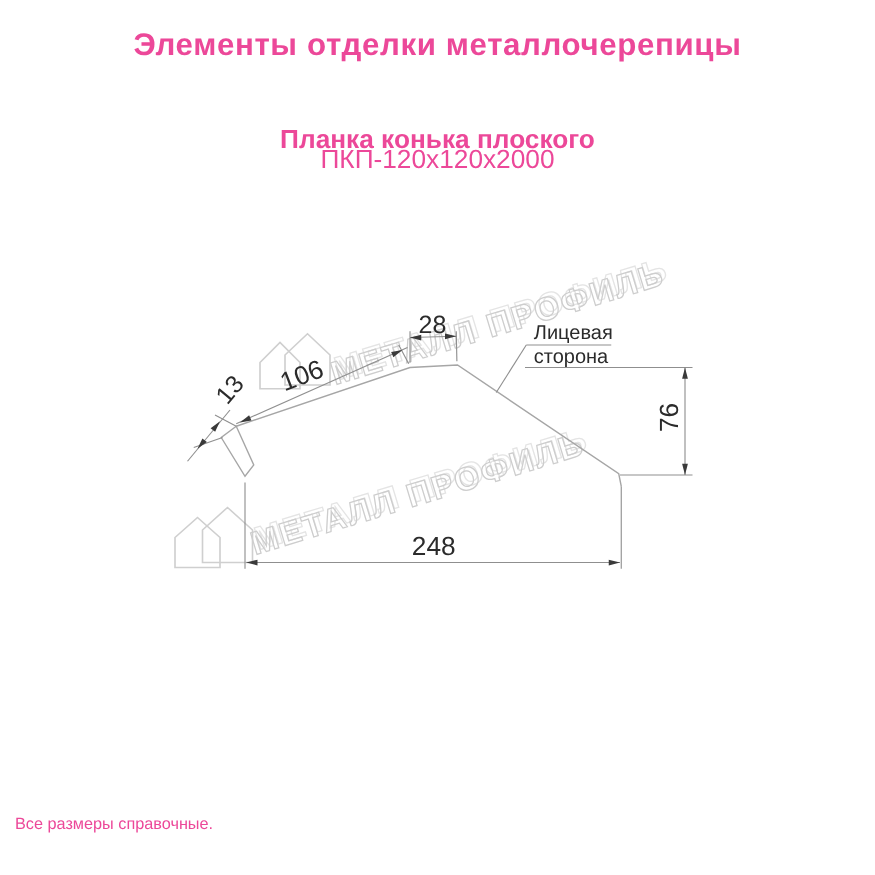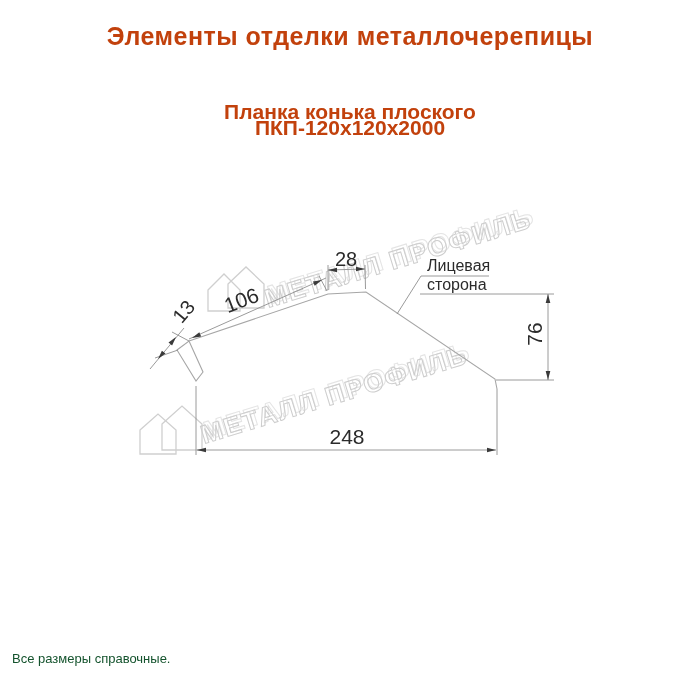--- a/index.html
+++ b/index.html
@@ -1,24 +1,24 @@
 <!DOCTYPE html>
 <html><head>
 <meta charset="utf-8">
 <style>
   html,body{margin:0;padding:0;}
   body{
     width:700px;height:700px;position:relative;background:#ffffff;
     font-family:"Liberation Sans",sans-serif;overflow:hidden;
   }
-  .hdr{position:absolute;left:0;width:700px;text-align:center;color:#c2410c;}
+  .hdr{position:absolute;left:0;width:700px;text-align:center;color:#ec4899;}
   .hdr.main{top:22px;font-size:25px;font-weight:bold;letter-spacing:.5px;}
   .hdr.sub{top:100px;font-size:21px;font-weight:bold;}
-  .hdr.model{top:116px;font-size:21px;font-weight:bold;}
-  .footer{position:absolute;left:12px;top:650px;color:#14532d;font-size:13px;line-height:18px;}
+  .hdr.model{top:116px;font-size:21px;font-weight:normal;}
+  .footer{position:absolute;left:12px;top:650px;color:#ec4899;font-size:13px;line-height:18px;}
   svg{position:absolute;left:0;top:0;}
   .wmshape{stroke:#cfcfcf;fill:none;stroke-width:1.3;}
   .wmtext{font-family:"Liberation Sans",sans-serif;font-weight:bold;font-size:26px;
           letter-spacing:2px;fill:none;stroke:#cdcdcd;stroke-width:1;}
   .wmecho{stroke:#e4e4e4;}
   .pline{stroke:#a6a6a6;stroke-width:1.1;fill:none;}
   .dline{stroke:#8f8f8f;stroke-width:0.9;fill:none;}
   .arr{fill:#3a3a3a;stroke:none;}
   .dimtext{font-family:"Liberation Sans",sans-serif;font-size:20px;fill:#2b2b2b;}
   .dimtext.big{font-size:21px;}

